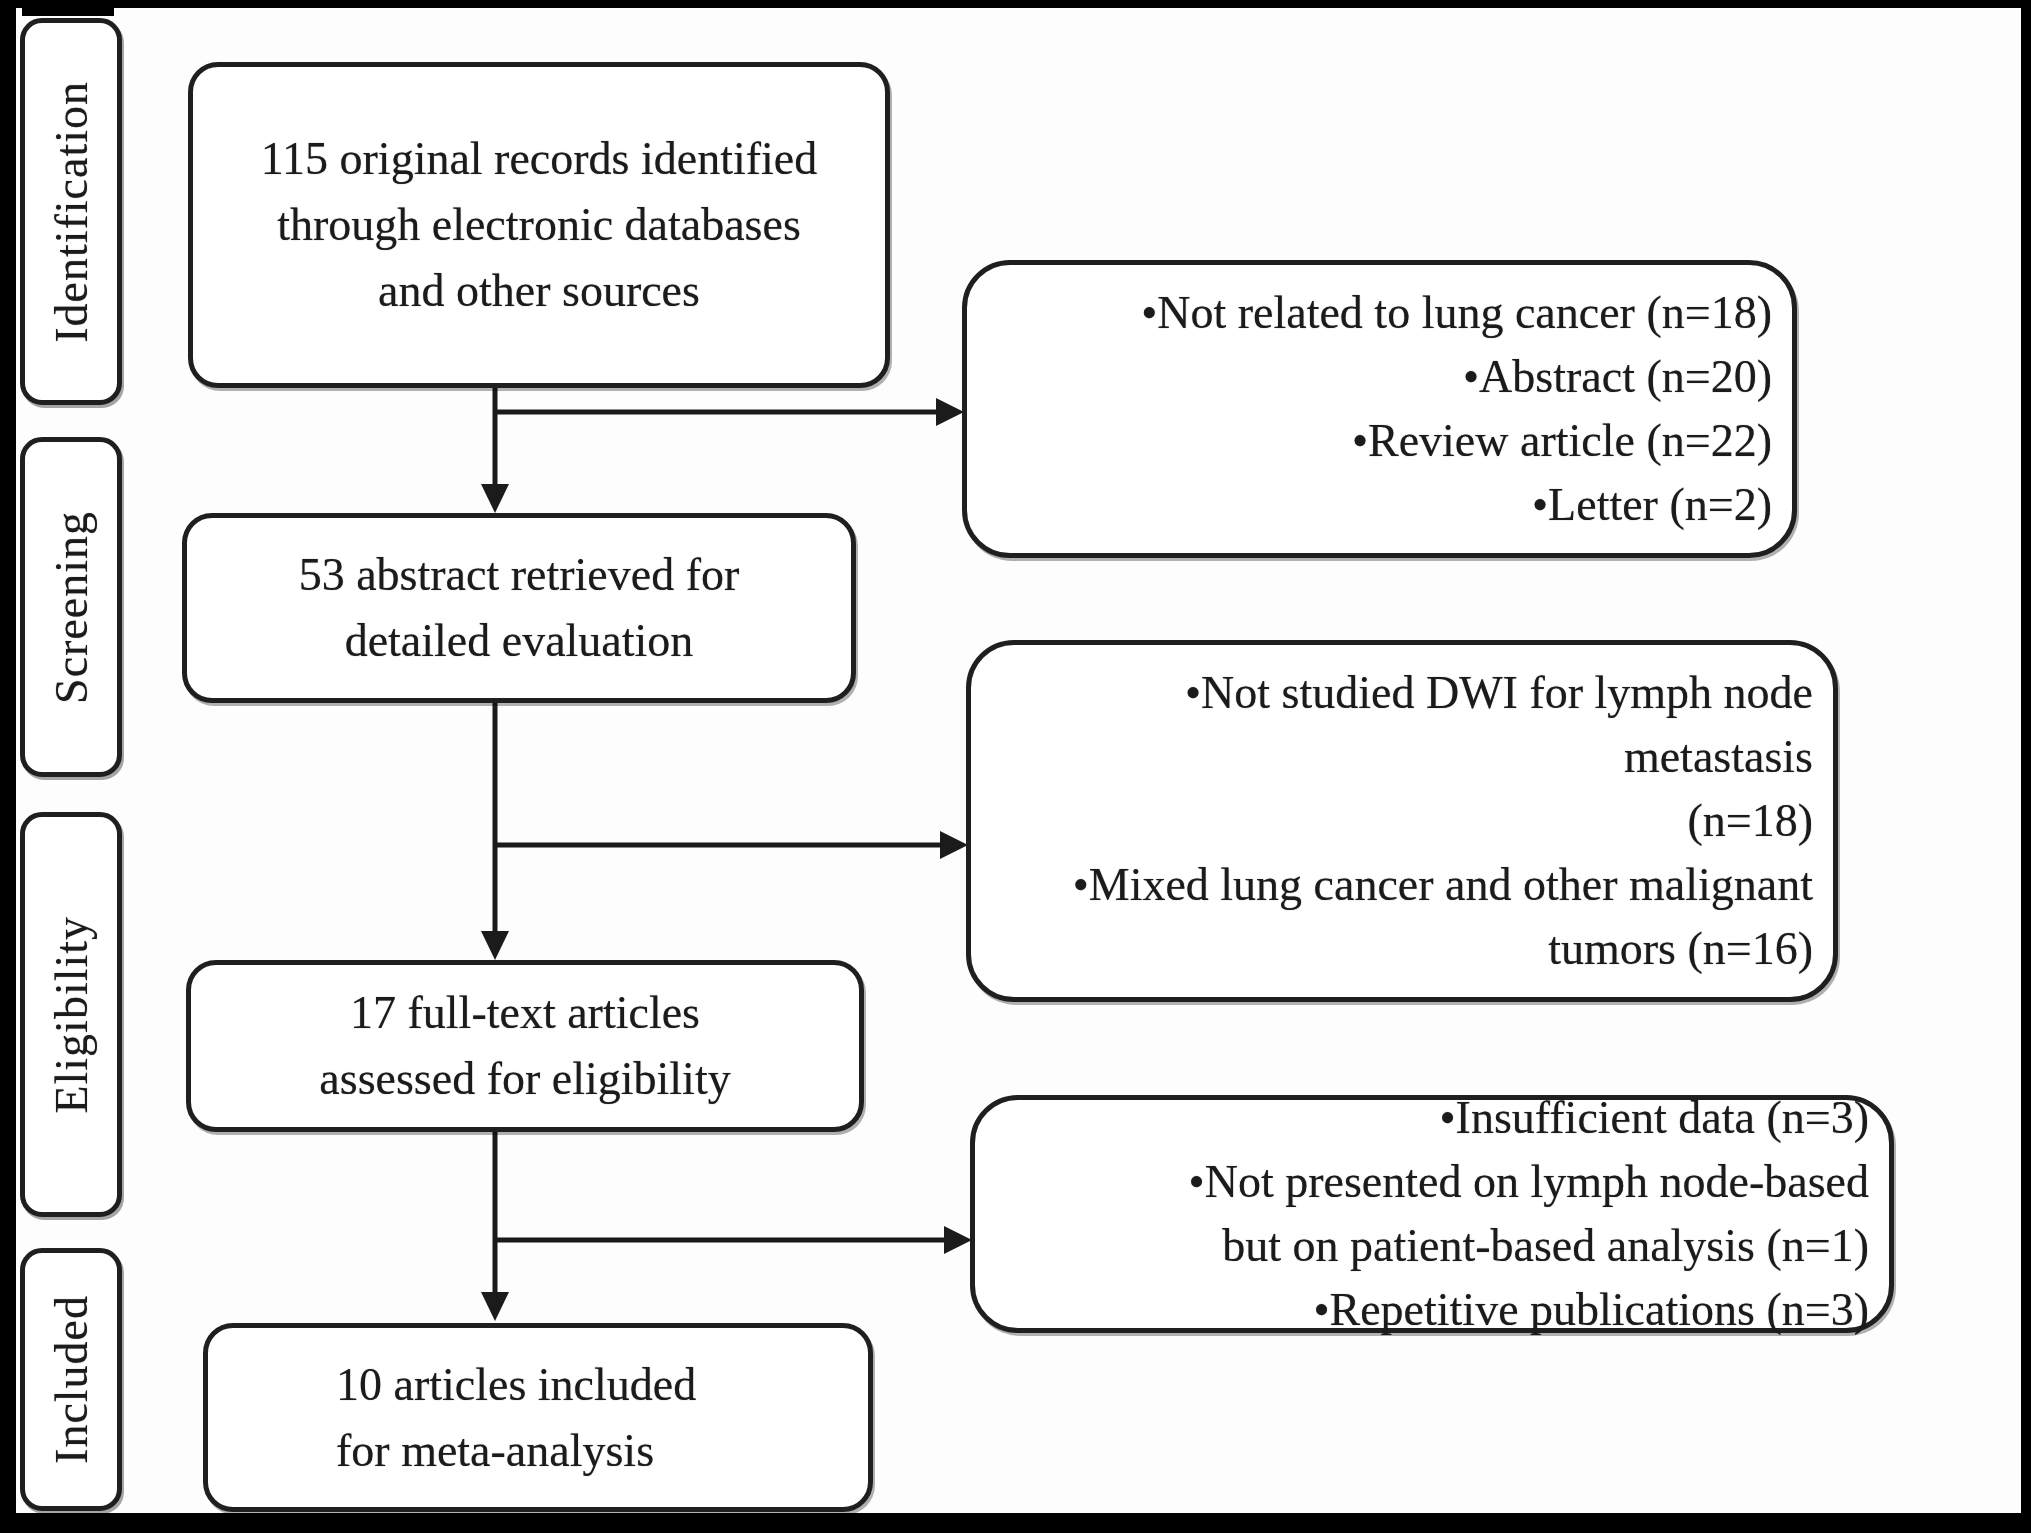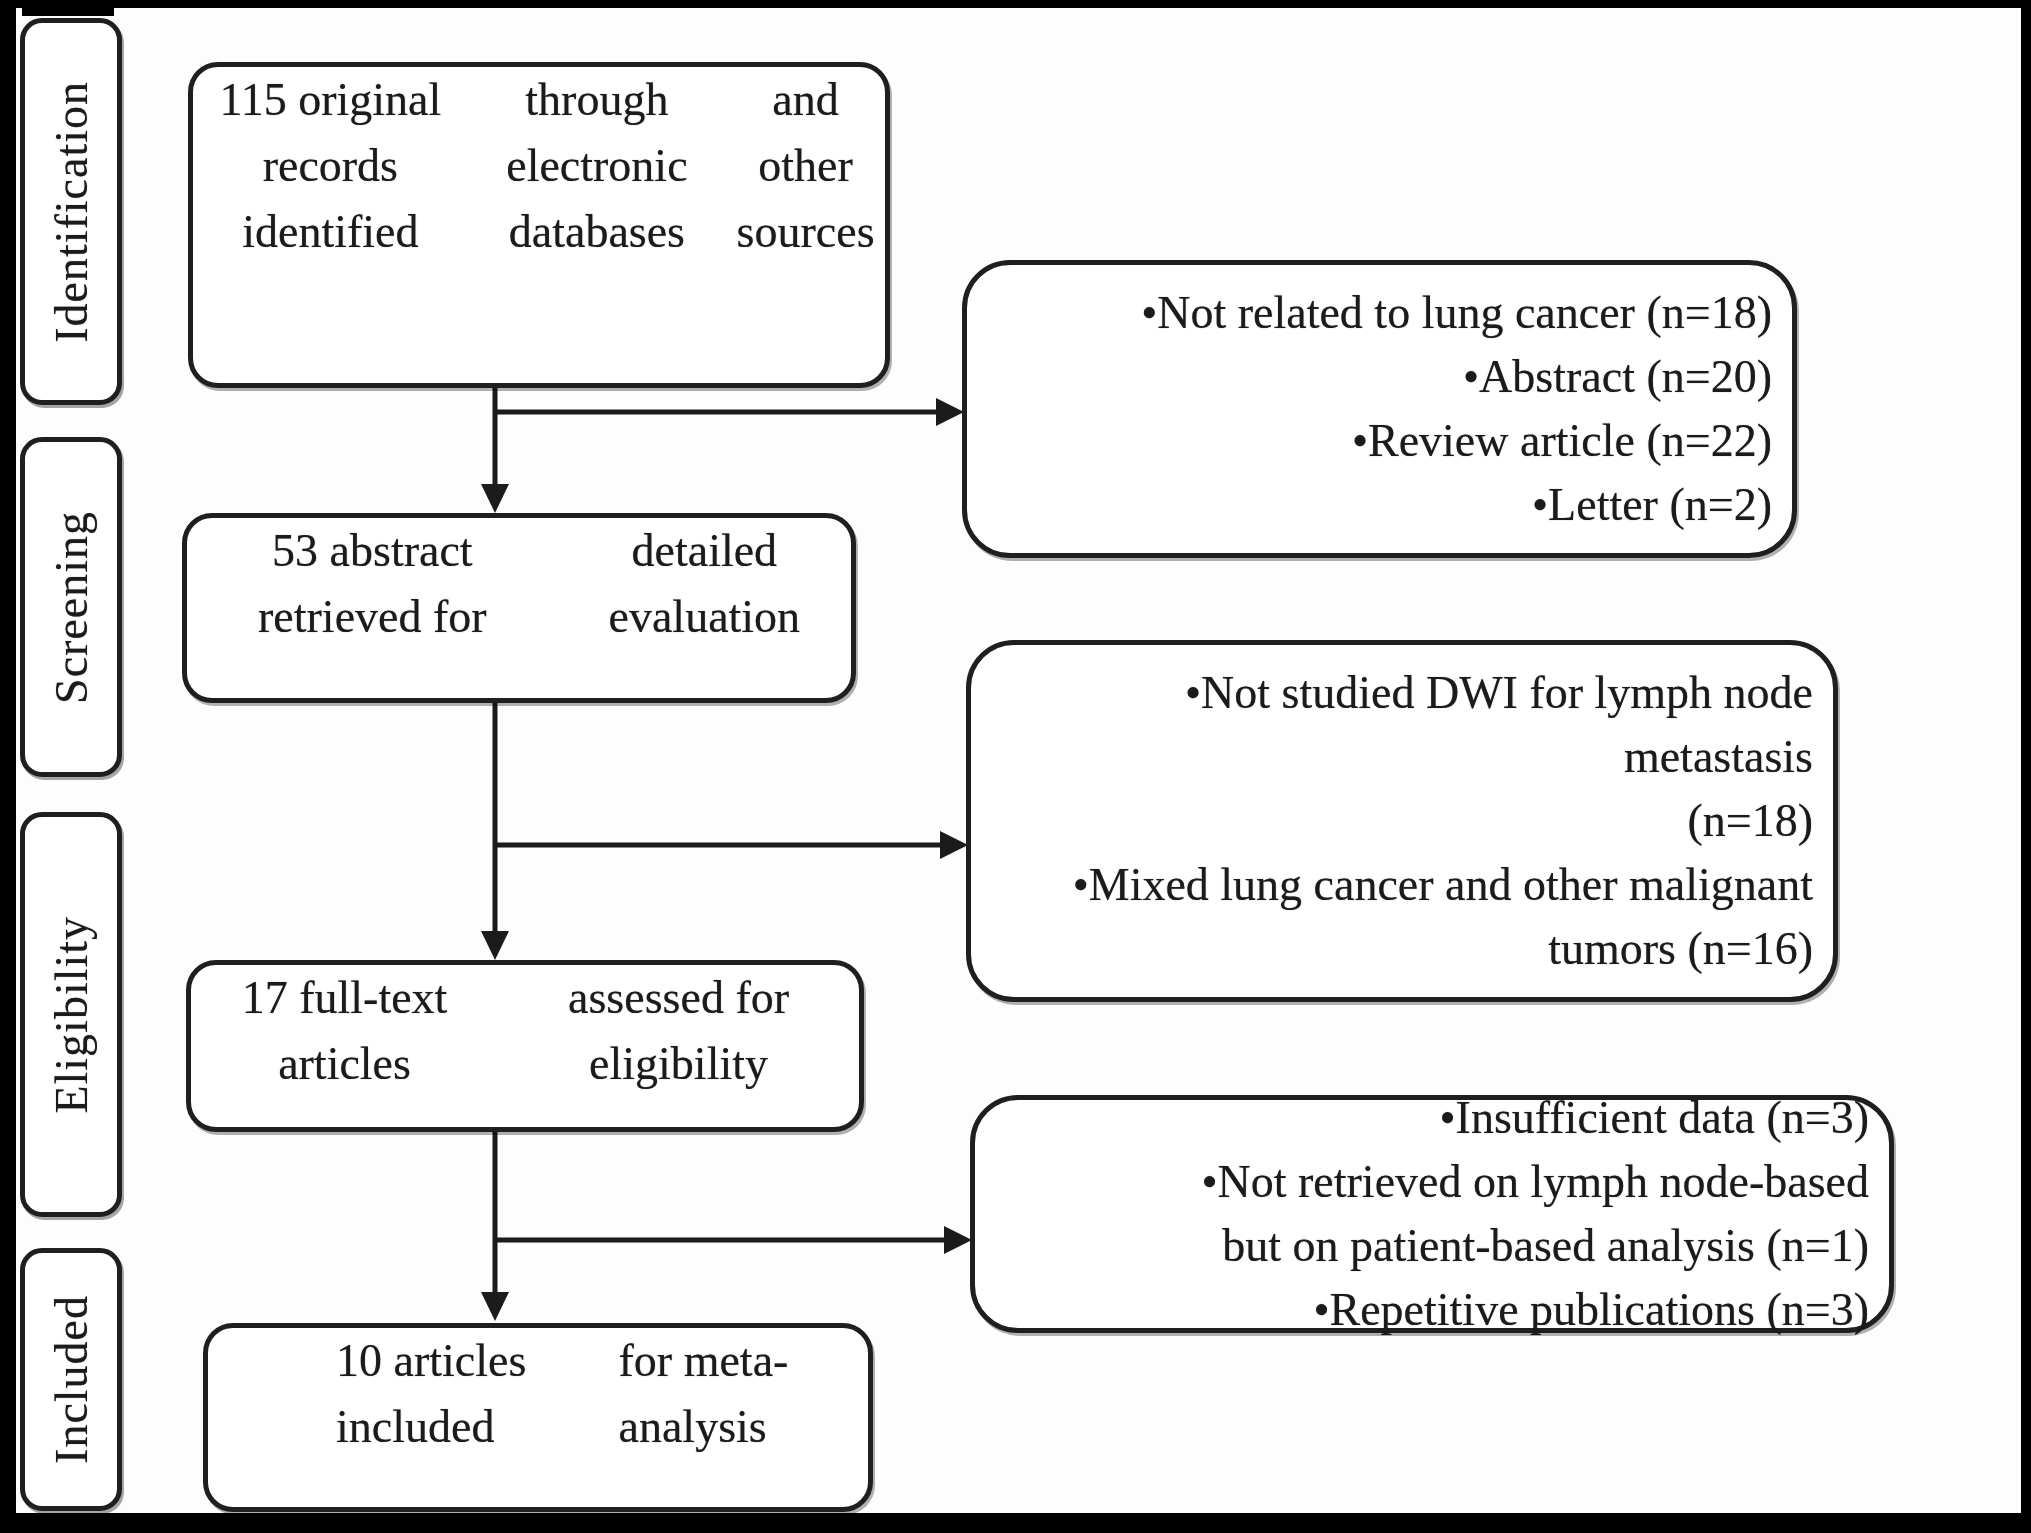--- a/index.html
+++ b/index.html
@@ -52,21 +52,21 @@
   .stage-included       { top: 1248px; height: 263px; }
 
   
   .fbox {
     position: absolute;
     background: #fff;
     border: 5px solid #1f1f1f;
     border-radius: 30px;
     box-sizing: border-box;
     display: flex;
-    flex-direction: row;
+    flex-direction: column;
     justify-content: center;
     text-align: center;
     font-size: 46px;
     line-height: 66px;
     text-shadow: 0 0 1px rgba(0,0,0,0.55);
     box-shadow: 2px 3px 0 rgba(0,0,0,0.3);
   }
   .fbox-identified { left: 188px; top: 62px;   width: 702px; height: 326px; }
   .fbox-screened   { left: 182px; top: 513px;  width: 674px; height: 190px; }
   .fbox-eligible   { left: 186px; top: 960px;  width: 678px; height: 172px; }
@@ -199,21 +199,21 @@
       </li>
     </ul>
   </div>
 
   <div class="xbox xbox-3">
     <ul>
       <li>
         <div class="l1"><span class="bullet">•</span><span>Insufficient data (n=3)</span></div>
       </li>
       <li>
-        <div class="l1"><span class="bullet">•</span><span>Not retrieved on lymph node-based</span></div>
+        <div class="l1"><span class="bullet">•</span><span>Not presented on lymph node-based</span></div>
         <div class="l2">but on patient-based analysis (n=1)</div>
       </li>
       <li>
         <div class="l1"><span class="bullet">•</span><span>Repetitive publications (n=3)</span></div>
       </li>
     </ul>
   </div>
 </div>
 
 </body></html>

